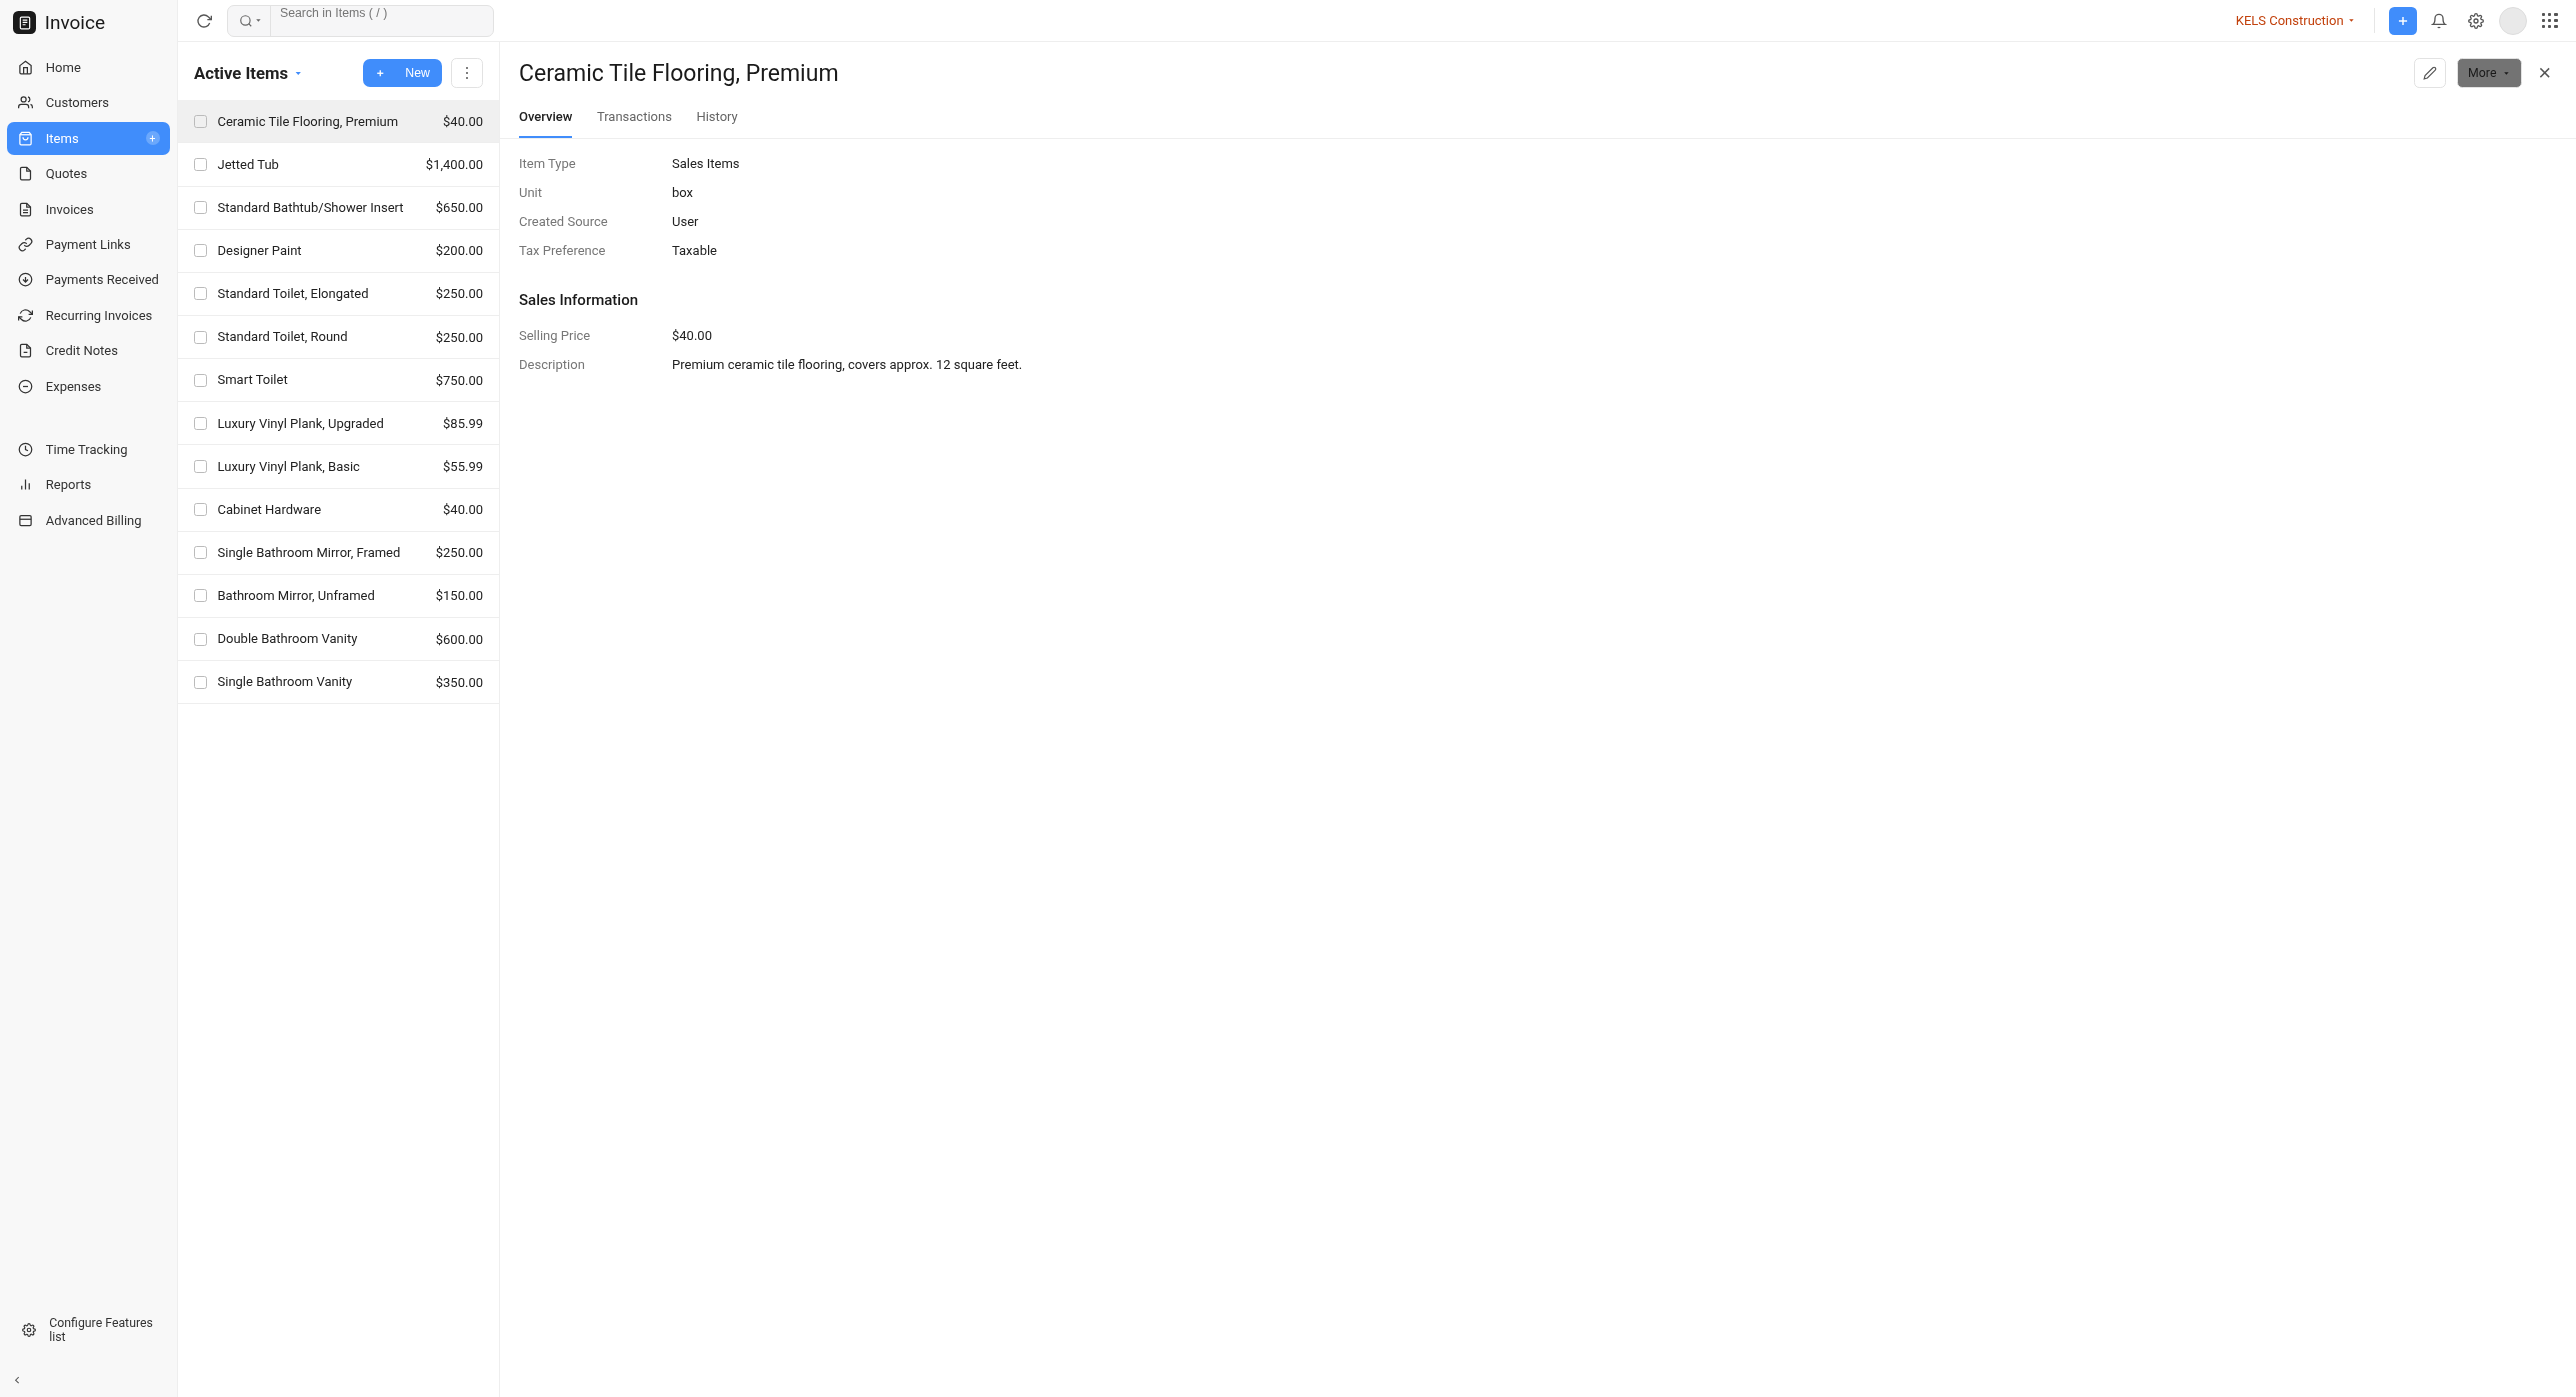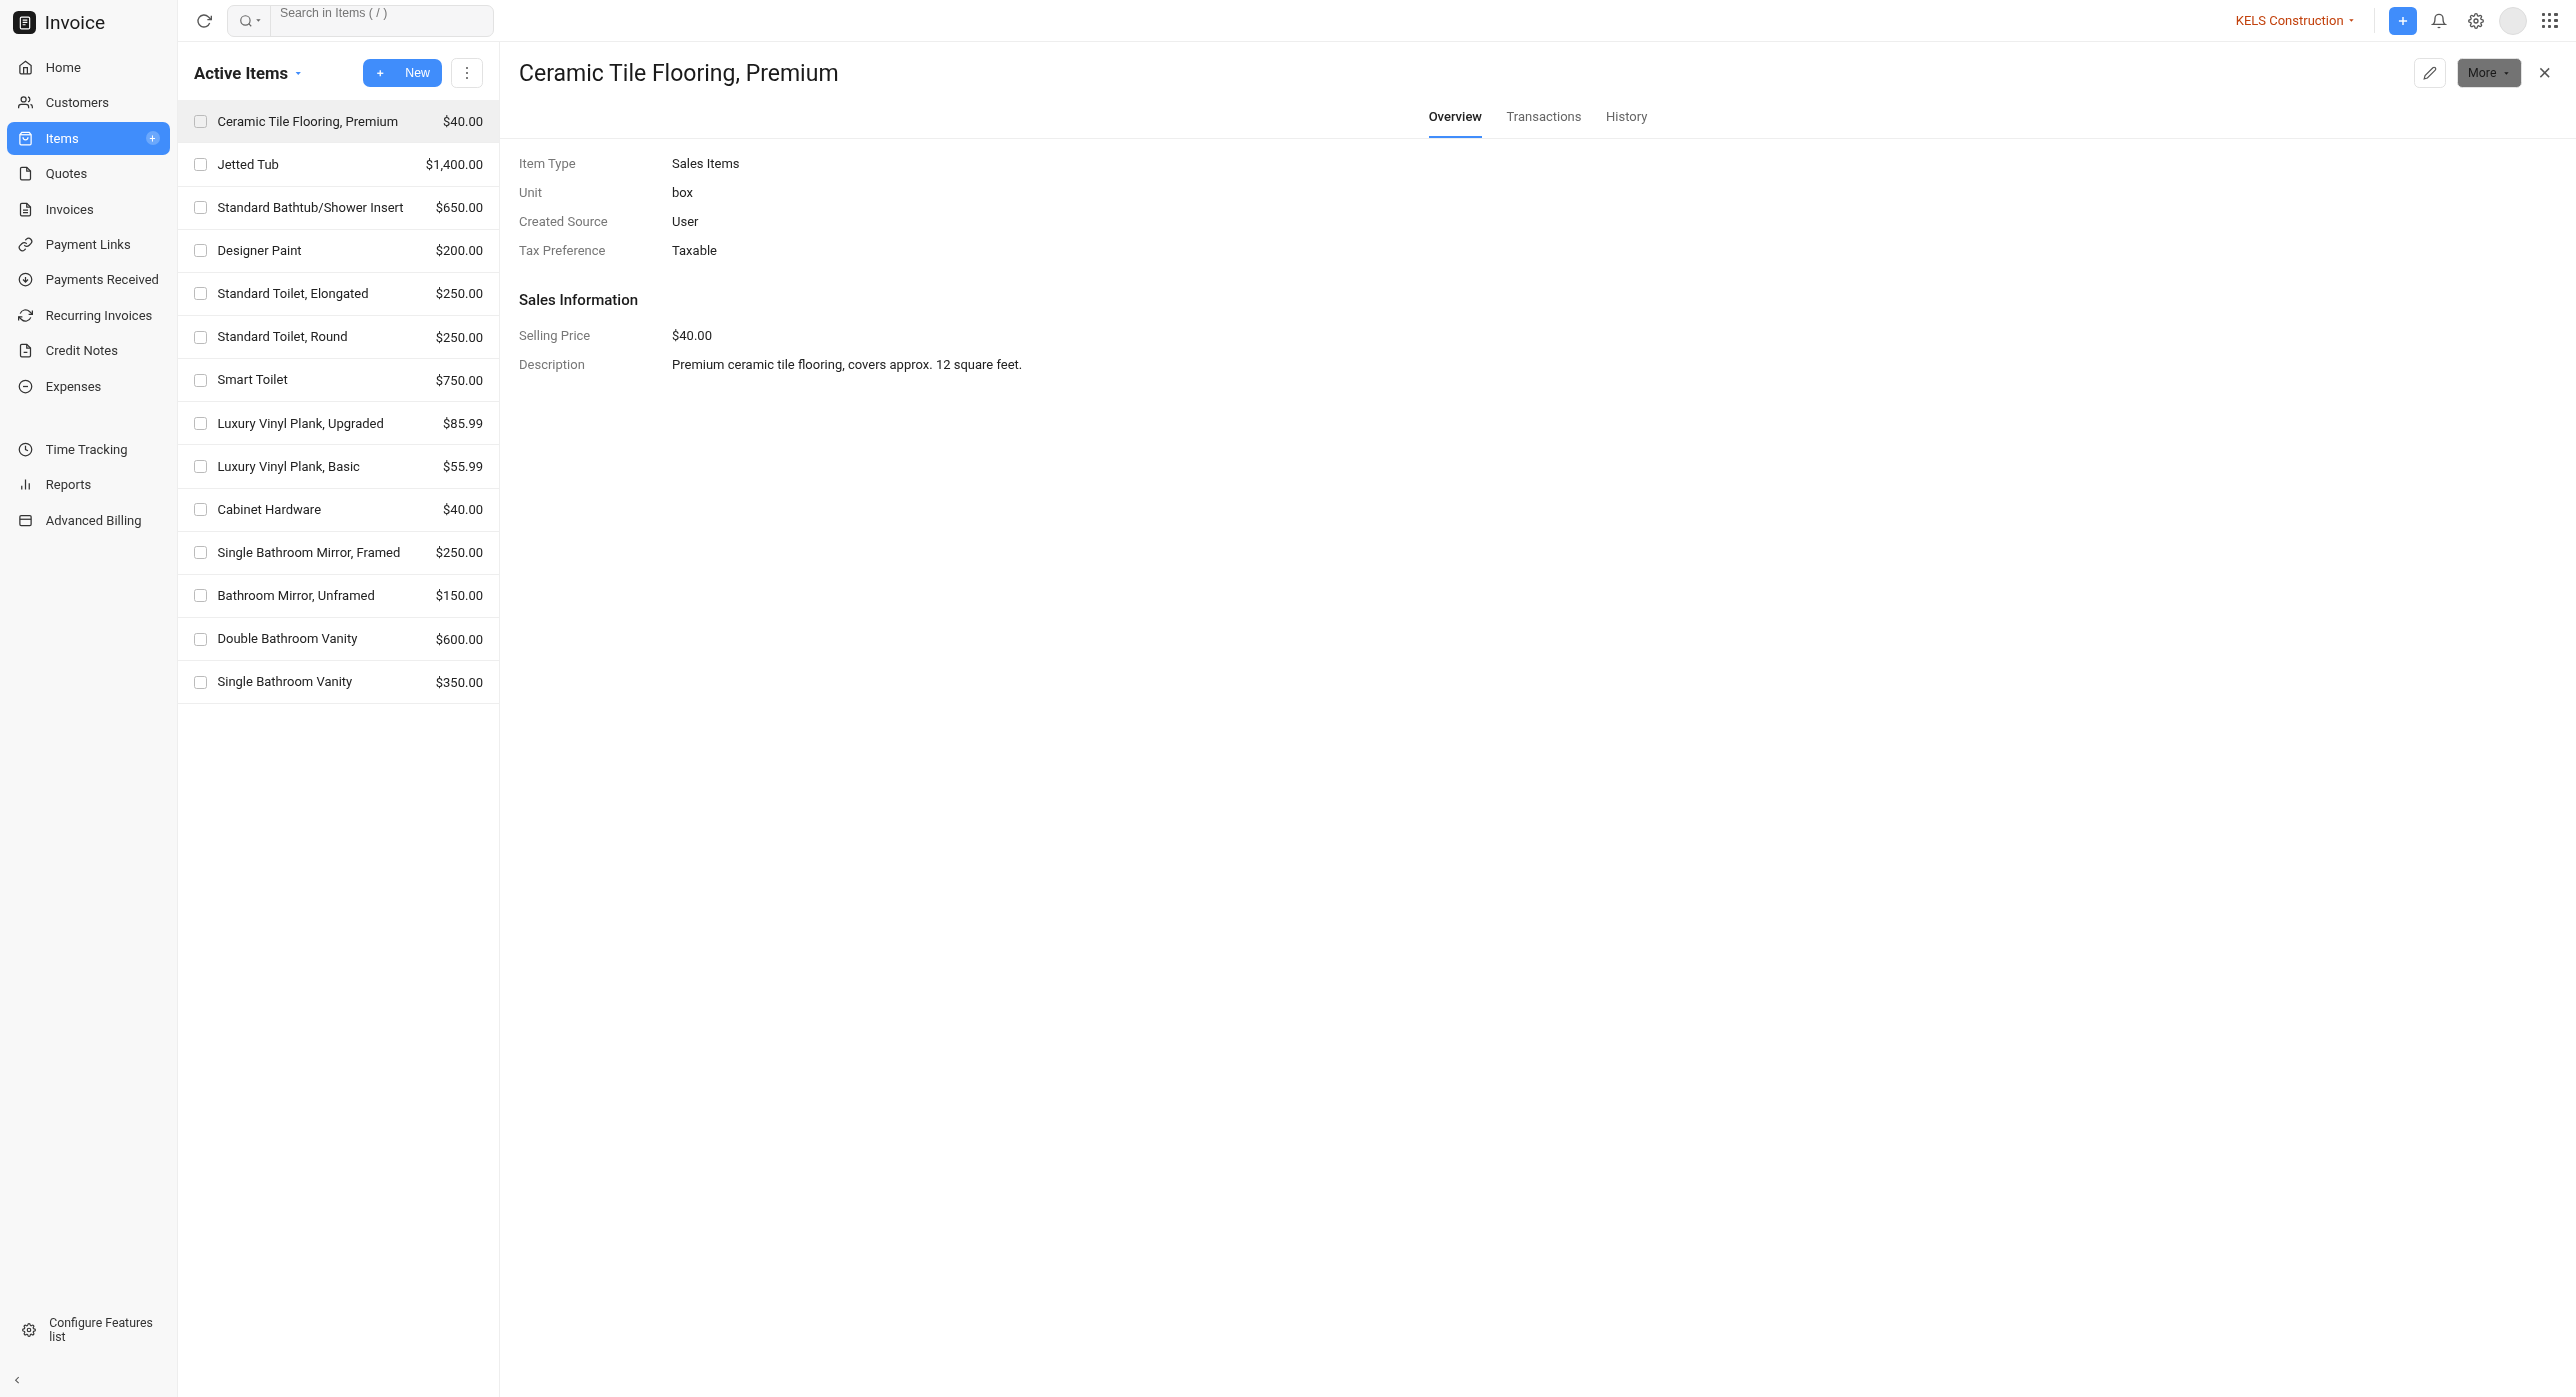--- a/index.html
+++ b/index.html
@@ -57,21 +57,21 @@
 .item-price { font-size: 13px; color: #222; }
 
 
 .detail-pane { flex: 1; display: flex; flex-direction: column; padding: 0; }
 .detail-header { display: flex; align-items: center; padding: 16px 19px 8.8px 19px; gap: 10.5px; }
 .detail-title { font-size: 23px; font-weight: 400; flex: 1; }
 .edit-btn { width: 32px; height: 30px; border: 0.9px solid #e2e2e2; border-radius: 5.3px; background: #fff; display: flex; align-items: center; justify-content: center; cursor: pointer; color: #555; }
 .more-dd { height: 30px; border: 0.9px solid #e2e2e2; border-radius: 5.3px; background: #737373; padding: 0 10.5px; display: flex; align-items: center; gap: 5.3px; cursor: pointer; font-size: 12.3px; }
 .close-btn { width: 24.5px; height: 24.5px; display: flex; align-items: center; justify-content: center; cursor: pointer; color: #555; }
 
-.tabs { display: flex; gap: 24.5px; padding: 0 19px; border-bottom: 0.9px solid #eee; justify-content: center; }
+.tabs { display: flex; gap: 24.5px; padding: 0 19px; border-bottom: 0.9px solid #eee; }
 .tab { padding: 12.3px 0; font-size: 13px; color: #666; cursor: pointer; border-bottom: 2.6px solid transparent; margin-bottom: -0.9px; }
 .tab.active { color: #222; border-bottom-color: #408dfb; font-weight: 500; }
 
 .detail-body { padding: 10px 19px; overflow-y: auto; }
 .info-row { display: flex; padding: 7px 0; font-size: 13px; }
 .info-label { width: 153px; color: #777; }
 .info-value { color: #222; }
 .section-title { font-size: 15px; font-weight: 500; margin: 26px 0 12.3px 0; }
 
 svg { display: block; }

